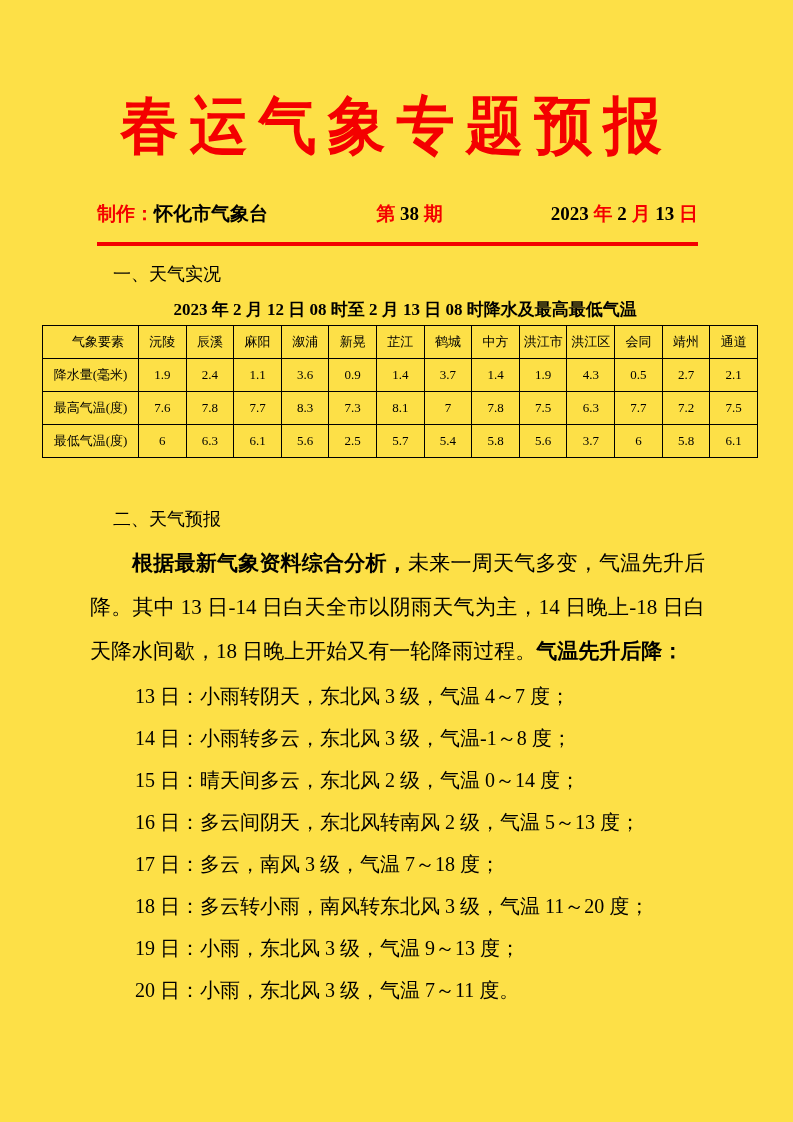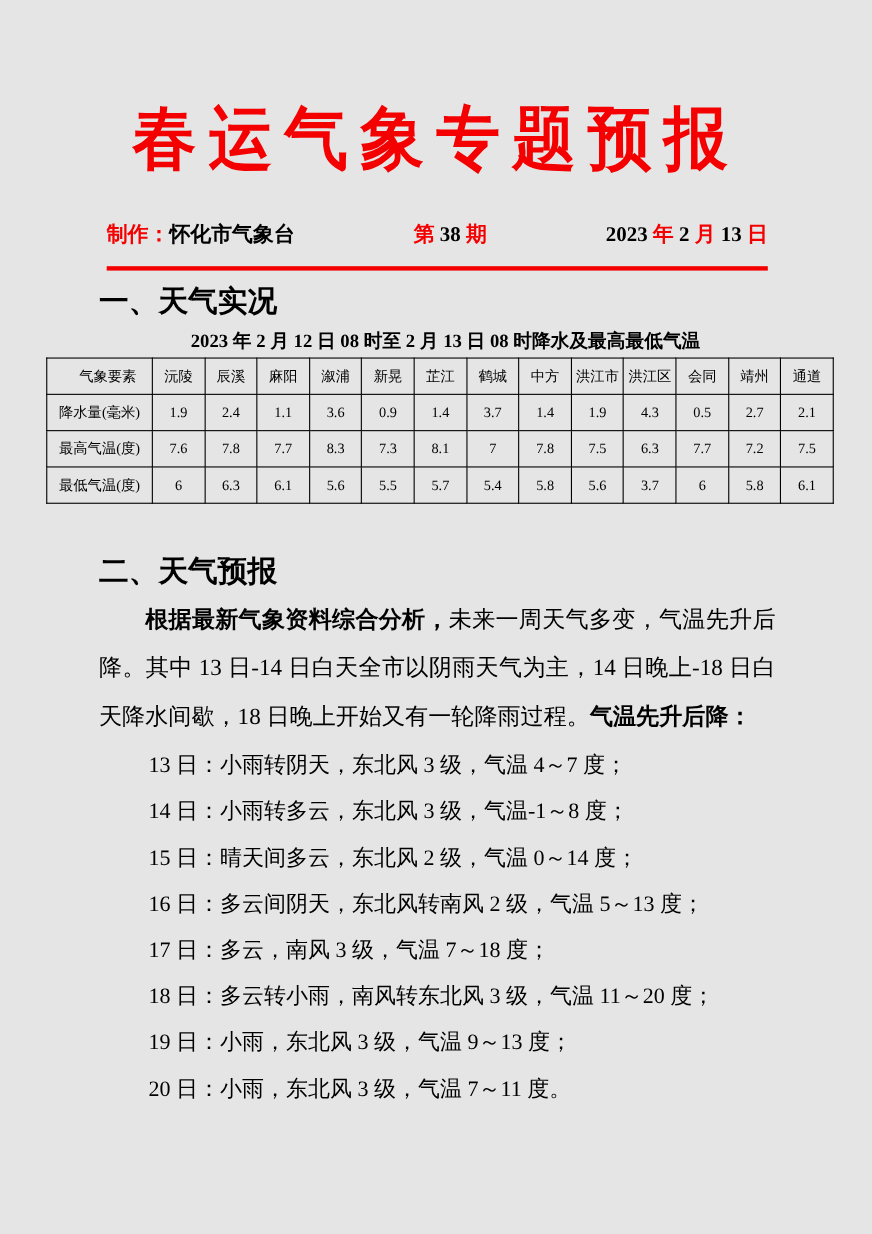--- a/index.html
+++ b/index.html
@@ -7,21 +7,21 @@
   html, body { background: #ffffff; }
   body {
     font-family: "Liberation Serif", "DejaVu Serif", serif;
     color: #000000;
   }
   .page {
     position: relative;
     width: 793px;
     height: 1122px;
     margin: 0 auto;
-    background: #e5e5e5;
+    background: #fde047;
     overflow: hidden;
   }
   .doc-title {
     padding-top: 88px;
     text-align: center;
     font-size: 58px;
     line-height: 1.0;
     font-weight: bold;
     letter-spacing: 11px;
     color: var(--accent);
@@ -39,23 +39,23 @@
     line-height: 24px;
     white-space: nowrap;
   }
   .red { color: var(--accent); }
   .red-rule {
     border: none;
     border-top: 4px solid var(--accent);
     margin: 7px 95px 0 97px;
   }
   .section-heading {
-    margin-left: 90px;
-    font-size: 27px;
-    font-weight: bold;
+    margin-left: 113px;
+    font-size: 18px;
+    font-weight: normal;
     line-height: 26px;
   }
   .section-1 { margin-top: 15px; }
   .section-2 { margin-top: 48px; }
   .table-caption {
     margin-top: 13px;
     text-align: center;
     font-size: 17px;
     font-weight: bold;
     line-height: 20px;
@@ -170,21 +170,21 @@
           <td>7.7</td>
           <td>7.2</td>
           <td>7.5</td>
         </tr>
         <tr>
           <td>最低气温(度)</td>
           <td>6</td>
           <td>6.3</td>
           <td>6.1</td>
           <td>5.6</td>
-          <td>5.5</td>
+          <td>2.5</td>
           <td>5.7</td>
           <td>5.4</td>
           <td>5.8</td>
           <td>5.6</td>
           <td>3.7</td>
           <td>6</td>
           <td>5.8</td>
           <td>6.1</td>
         </tr>
       </tbody>

